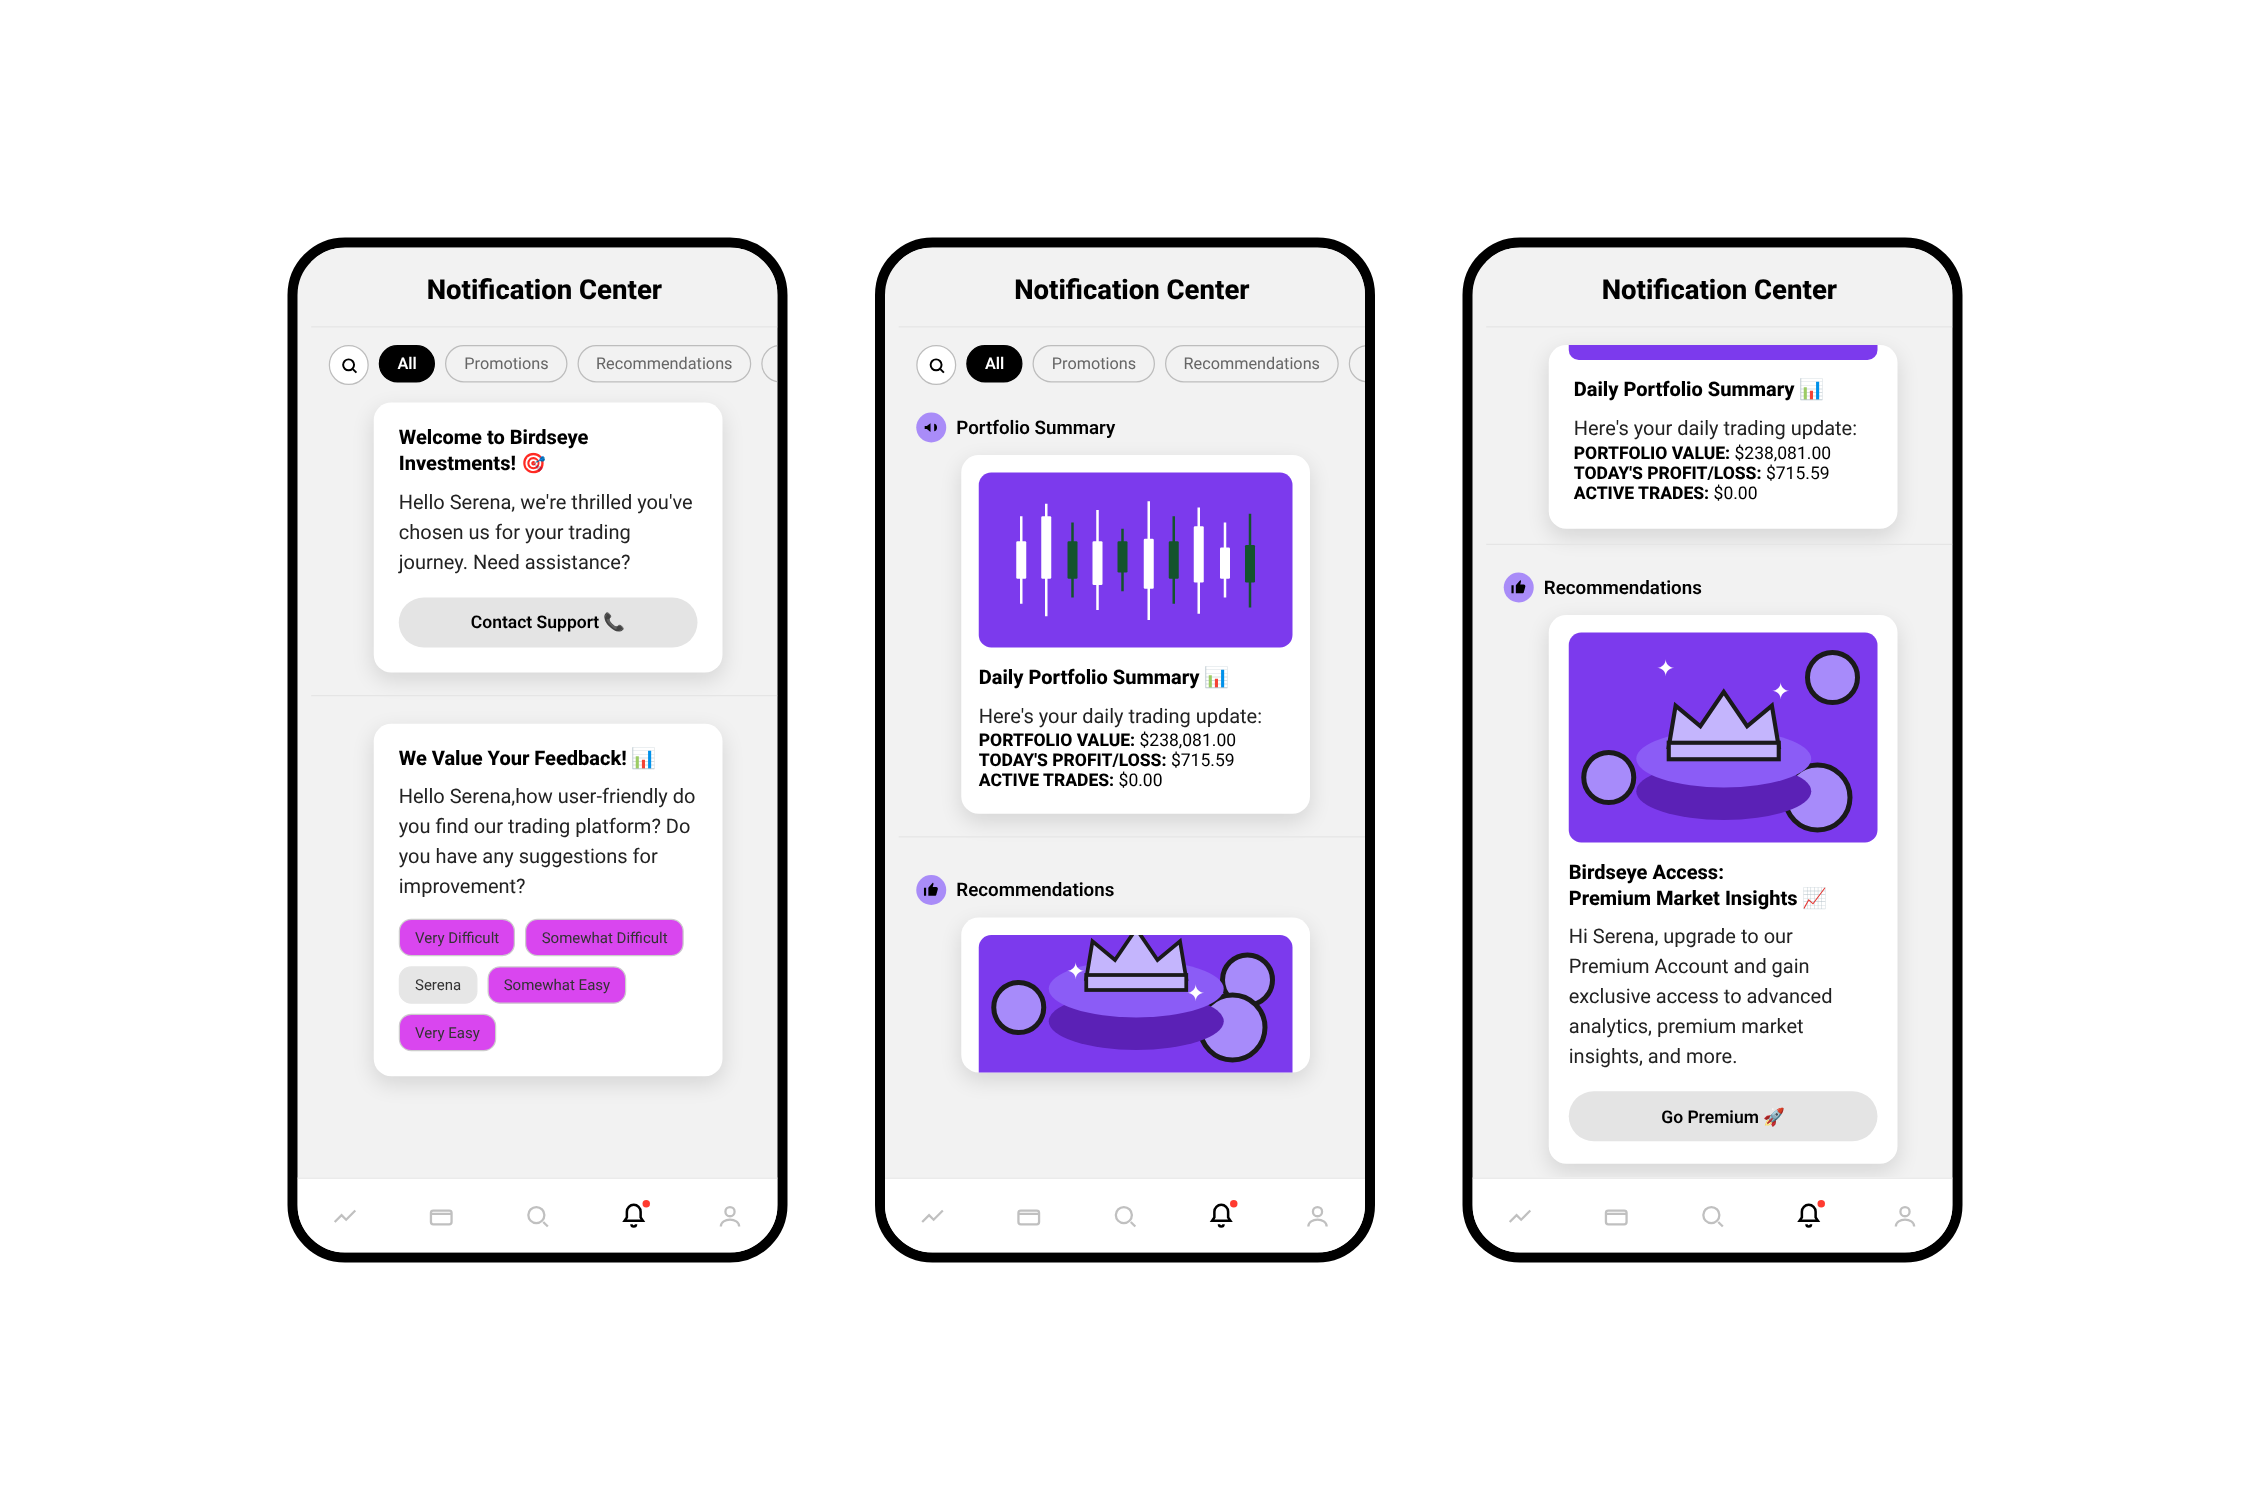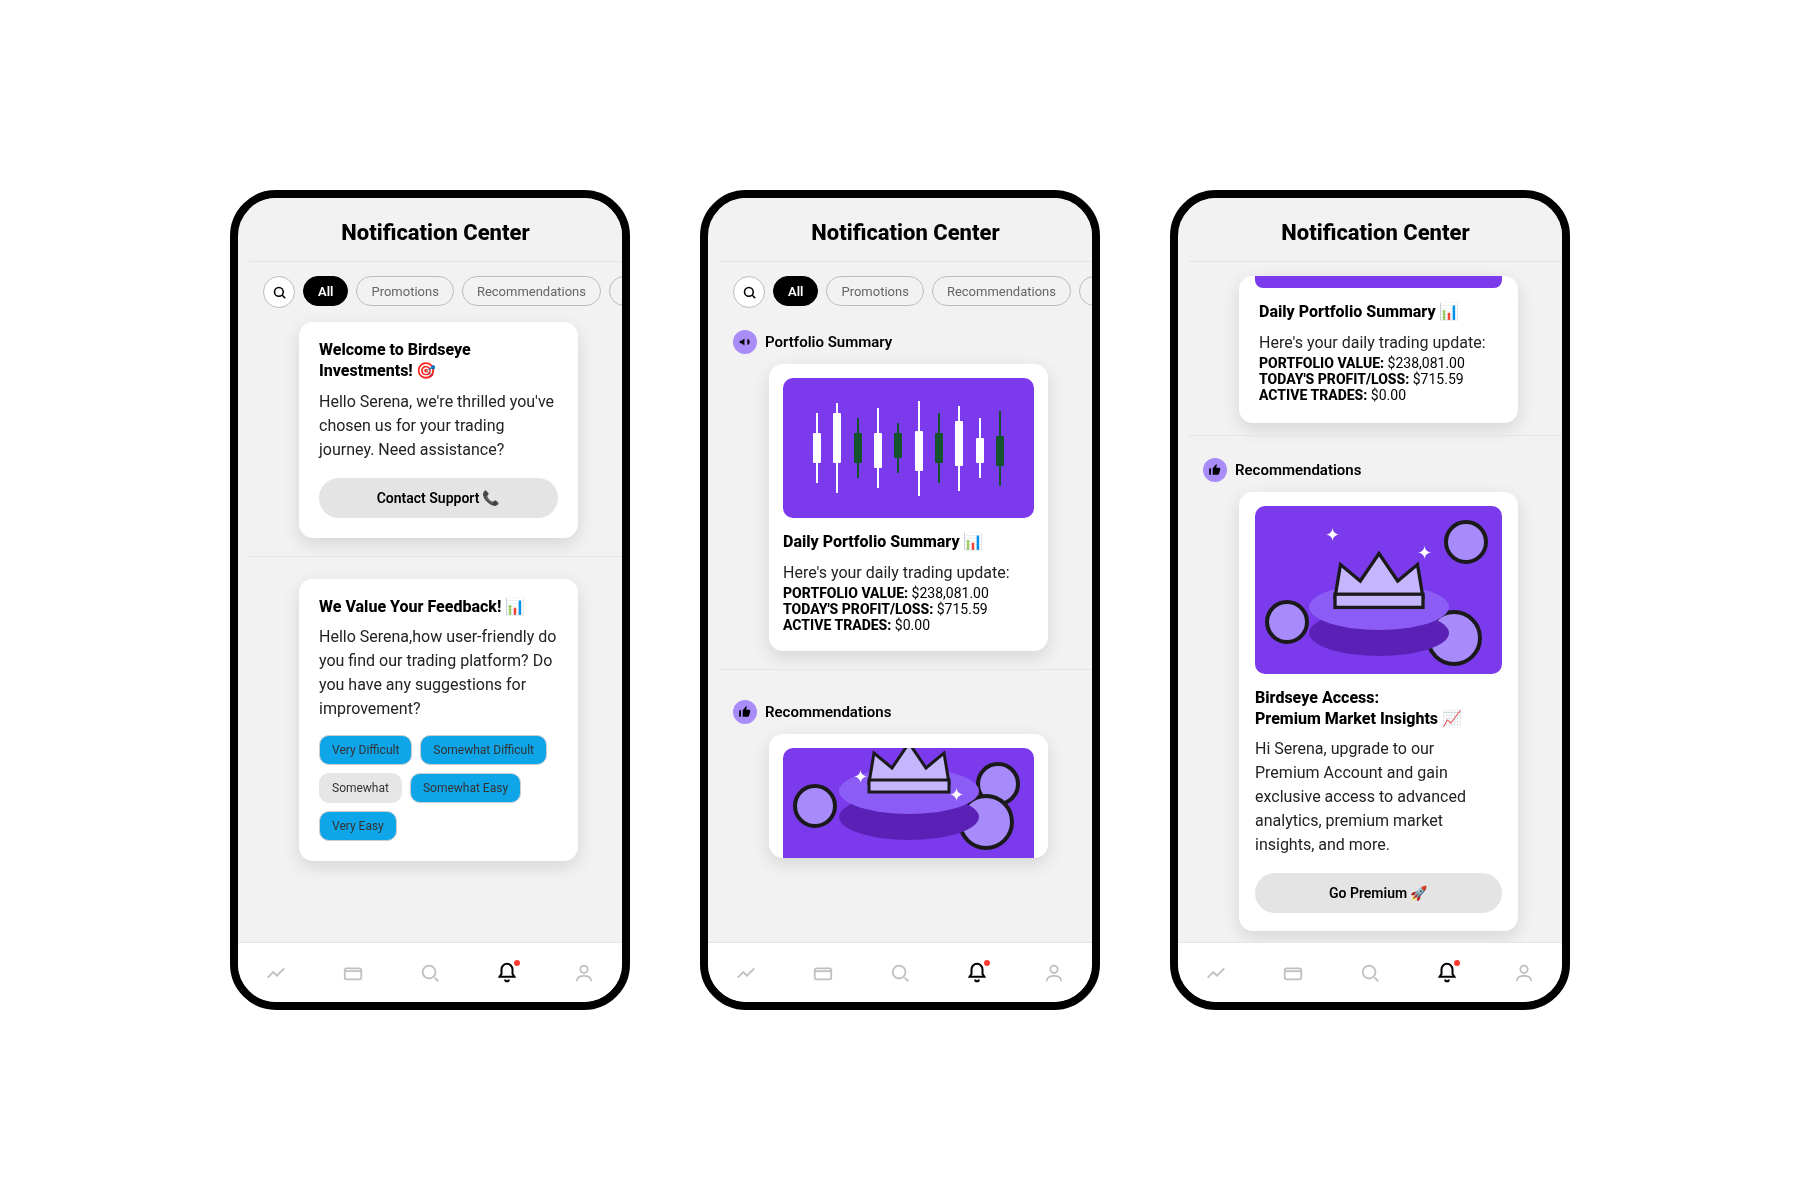--- a/index.html
+++ b/index.html
@@ -16,21 +16,21 @@
   .section-head{display:flex;align-items:center;gap:8px;padding:8px 0 10px;}
   .section-icon{width:24px;height:24px;border-radius:12px;background:#a98cf8;display:flex;align-items:center;justify-content:center;flex-shrink:0;}
   .section-title{font-size:15px;font-weight:600;color:#000;}
   .card{background:#fff;border-radius:14px;padding:18px 20px 20px;margin:0 30px 0 36px;box-shadow:0 6px 18px rgba(0,0,0,0.12);}
   .card-title{font-size:16px;font-weight:800;color:#000;margin-bottom:8px;line-height:1.3;}
   .card-body{font-size:16px;color:#222;line-height:1.5;}
   .btn{width:100%;height:40px;border-radius:20px;background:#e4e4e4;border:none;display:flex;align-items:center;justify-content:center;font-size:14px;font-weight:600;color:#000;margin-top:16px;gap:6px;}
   .stat-line{font-size:14px;color:#000;}
   .stat-line b{font-weight:800;}
   .opt-row{display:flex;flex-wrap:wrap;gap:8px;margin-top:14px;}
-  .opt{height:30px;padding:0 12px;border:1px solid #ccc;border-radius:10px;display:flex;align-items:center;font-size:12px;color:#333;background:#0ea5e9;}
+  .opt{height:30px;padding:0 12px;border:1px solid #ccc;border-radius:10px;display:flex;align-items:center;font-size:12px;color:#333;background:#d946ef;}
   .opt.sel{background:#e6e6e6;border-color:#e6e6e6;}
   .divider{height:1px;background:#e5e5e5;margin:18px -14px 0;}
   .hero{width:100%;height:140px;background:#7c3aed;border-radius:10px;margin-bottom:14px;position:relative;overflow:hidden;}
   .hero.tall{height:168px;}
   .navbar{height:60px;border-top:1px solid #e5e5e5;display:flex;align-items:center;justify-content:space-around;background:#fff;}
   .nav-item{width:26px;height:26px;display:flex;align-items:center;justify-content:center;position:relative;}
   .nav-item.active svg{stroke:#000;}
   .nav-item svg{stroke:#c0c0c0;}
   .dot{position:absolute;top:0;right:0;width:6px;height:6px;background:#ff3b30;border-radius:3px;}
   .scroll{height:calc(100% - 60px);overflow:hidden;padding-left:11px;}
@@ -86,21 +86,21 @@
         <div class="divider"></div>
       </div>
 
       <div class="section">
         <div class="card">
           <div class="card-title">We Value Your Feedback! 📊</div>
           <div class="card-body">Hello Serena,how user-friendly do you find our trading platform? Do you have any suggestions for improvement?</div>
           <div class="opt-row">
             <div class="opt">Very Difficult</div>
             <div class="opt">Somewhat Difficult</div>
-            <div class="opt sel">Somewhat</div>
+            <div class="opt sel">Serena</div>
             <div class="opt">Somewhat Easy</div>
             <div class="opt">Very Easy</div>
           </div>
         </div>
       </div>
     </div>
     <div class="navbar">
       <div class="nav-item">
           <svg width="22" height="22" viewBox="0 0 24 24" fill="none" stroke-width="2">
             <polyline points="3,17 9,11 13,15 21,7"></polyline>

